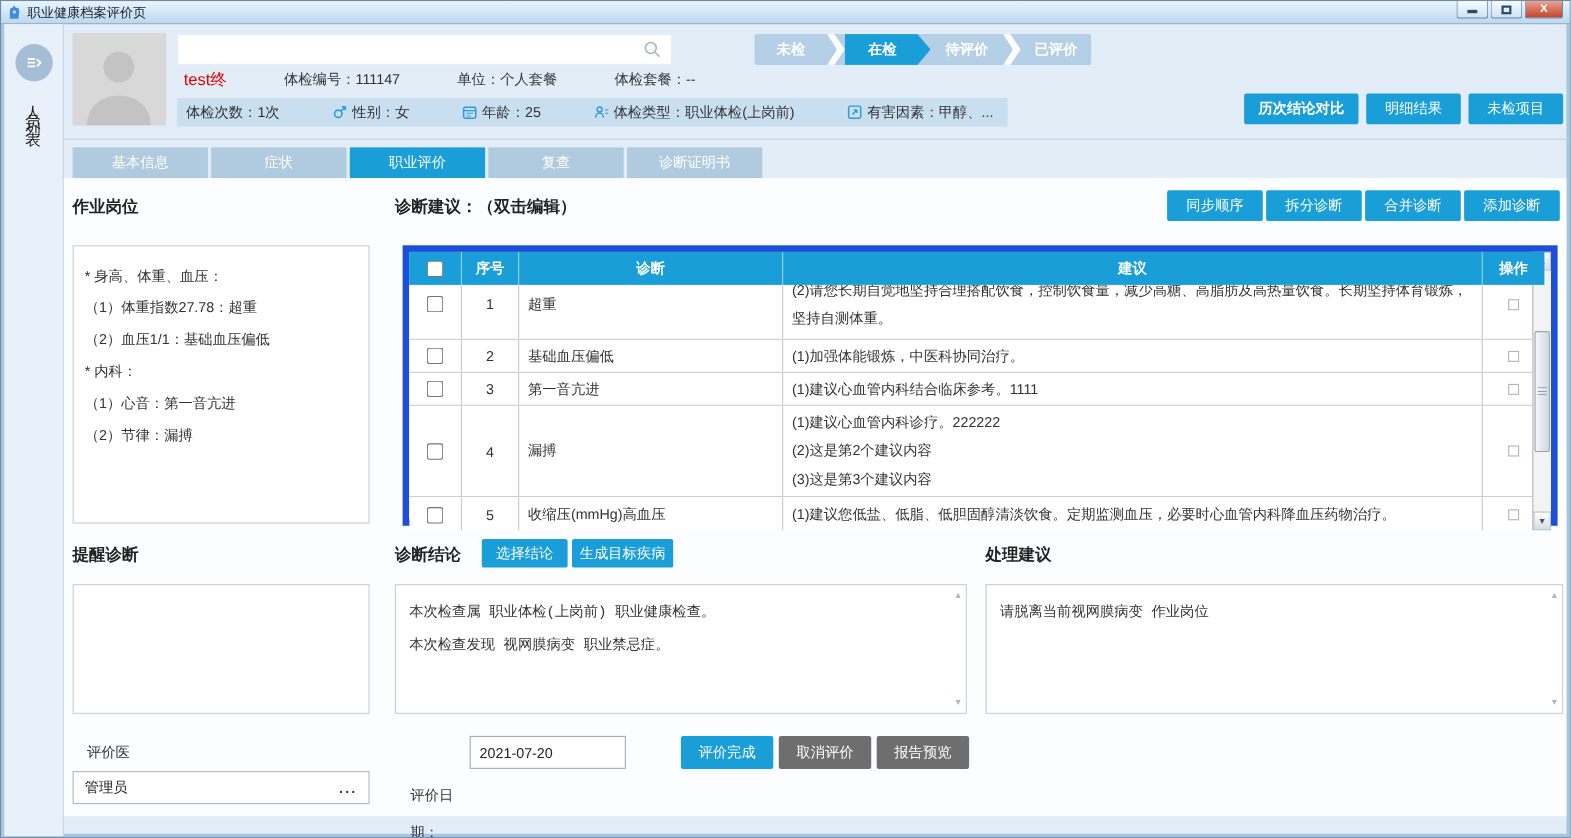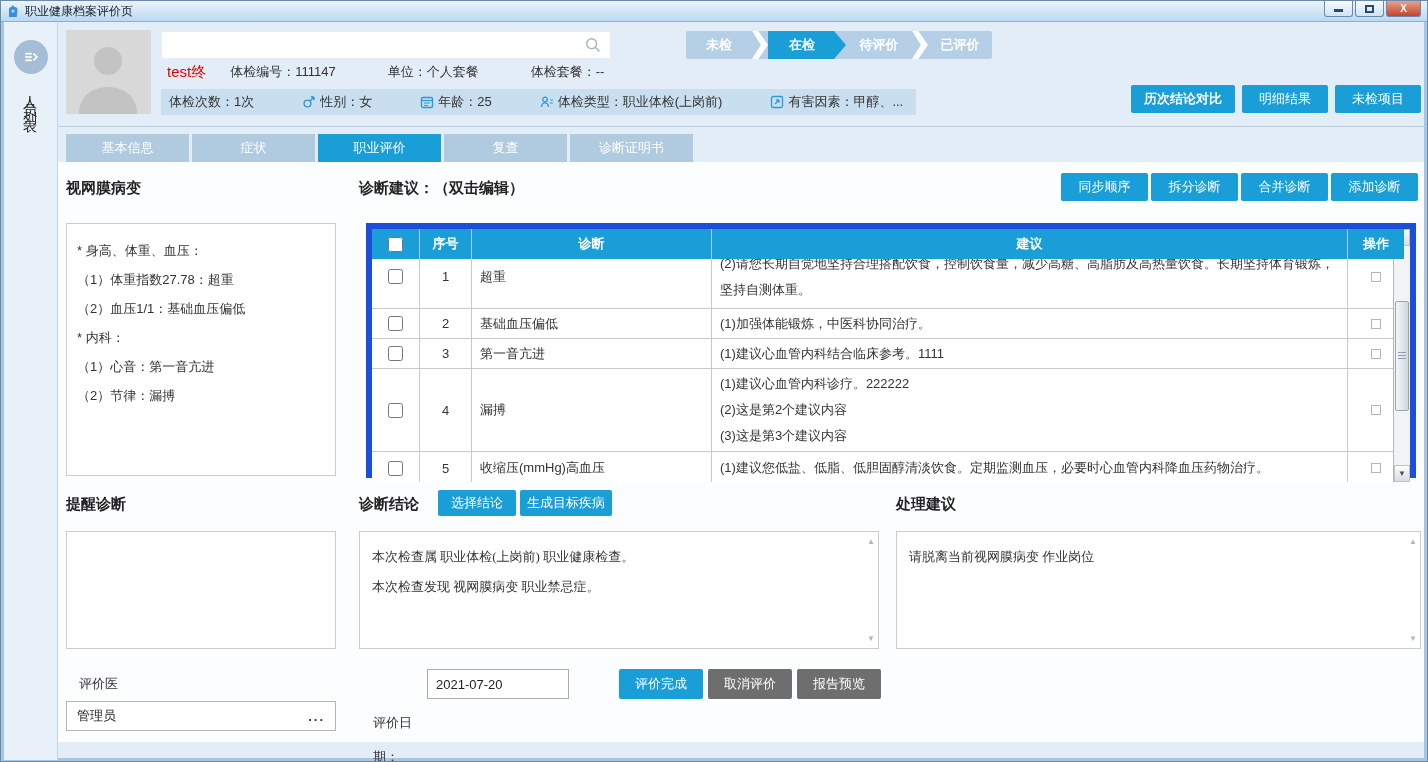--- a/index.html
+++ b/index.html
@@ -40,21 +40,21 @@
   .steps { position:absolute; left:685px; top:30px; width:306px; height:28px;
     background:#b4cfe6; border-radius:2px; display:flex; align-items:stretch; overflow:hidden; }
   .step { color:#fff; font-size:13px; font-weight:bold; display:flex; align-items:center; justify-content:center; }
   .step.s0{width:66px;} .step.s2{width:66px;} .step.s3{width:64px;}
   .step-sep { width:16px; background:#fff;
     clip-path:polygon(0 0,40% 0,100% 50%,40% 100%,0 100%,55% 50%); opacity:.95; }
   .step.active { width:78px; background:#199ed8; padding-right:10px;
     clip-path:polygon(0 0,calc(100% - 12px) 0,100% 50%,calc(100% - 12px) 100%,0 100%); }
 
   .name-row { position:absolute; left:166px; top:60px; height:22px; display:flex; align-items:center; }
-  .p-name { color:#e60000; font-size:15px; margin-right:24px; }
+  .p-name { color:#e60000; font-size:15px; margin-right:52px; }
   .p-field { font-size:13px; color:#333; margin-right:52px; }
 
   .infobar { position:absolute; left:160px; top:88px; width:755px; height:26px;
     background:#c9dff0; display:flex; align-items:center; padding-left:8px; font-size:13px; color:#333; }
   .info-item { display:flex; align-items:center; }
   .info-item + .info-item { margin-left:48px; }
   .info-item svg { margin-right:4px; }
 
   .hd-buttons { position:absolute; top:84px; display:flex; }
   .btn-blue { background:#199ed8; color:#fff; border:none; font-size:13px;
@@ -110,21 +110,21 @@
     background:linear-gradient(90deg,#f4f7f9,#cfd8df); border:1px solid #98a5b2; border-radius:2px;
     display:flex; align-items:center; justify-content:center; cursor:pointer; }
   .sb-grip { width:8px; height:8px;
     background:repeating-linear-gradient(to bottom,#8fa0b4 0 1px,transparent 1px 3px); }
 
   
   .concl-btns { position:absolute; top:489px; display:flex; gap:4px; }
   .concl-btns .btn-blue { height:26px; }
   .bigbox { position:absolute; top:530px; height:118px; background:#fff; border:1px solid #ccc; }
   .tarea { width:100%; height:100%; border:none; outline:none; resize:none; background:transparent;
-    font-family:Liberation Serif, serif; font-size:13px; color:#333; padding:10px 20px 6px 12px; line-height:30px; white-space:pre-line; }
+    font-family:Liberation Mono, monospace; font-size:13px; color:#333; padding:10px 20px 6px 12px; line-height:30px; white-space:pre-line; }
   .arr { position:absolute; right:3px; font-size:8px; color:#aeb8c2; }
   .arr.up{top:5px;} .arr.dn{bottom:5px;}
 
   
   .lab { position:absolute; font-size:13px; color:#333; }
   .doctor-input { position:absolute; left:65px; top:700px; width:270px; height:30px;
     background:#fff; border:1px solid #b5b5b5; display:flex; align-items:center; padding:0 10px; font-size:13px; color:#222; }
   .doctor-input .dots { margin-left:auto; font-weight:bold; letter-spacing:2px; color:#333; cursor:pointer; }
   .date-input { position:absolute; left:426px; top:668px; width:142px; height:30px;
     background:#fff; border:1px solid #aaa; font-size:13px; color:#222; padding:0 8px; font-family:inherit; }
@@ -254,21 +254,21 @@
   <div class="tabs">
     <div class="tab">基本信息</div>
     <div class="tab">症状</div>
     <div class="tab active">职业评价</div>
     <div class="tab">复查</div>
     <div class="tab">诊断证明书</div>
   </div>
 
   <div class="panel"></div>
 
-  <div class="h2" style="left:65px; top:178px;">视网膜病变</div>
+  <div class="h2" style="left:65px; top:178px;">作业岗位</div>
   <div class="results-box">
     <div>*  身高、体重、血压：</div>
     <div>（1）体重指数27.78：超重</div>
     <div>（2）血压1/1：基础血压偏低</div>
     <div>*  内科：</div>
     <div>（1）心音：第一音亢进</div>
     <div>（2）节律：漏搏</div>
   </div>
 
   <div class="h2" style="left:358px; top:178px;">诊断建议：（双击编辑）</div>

